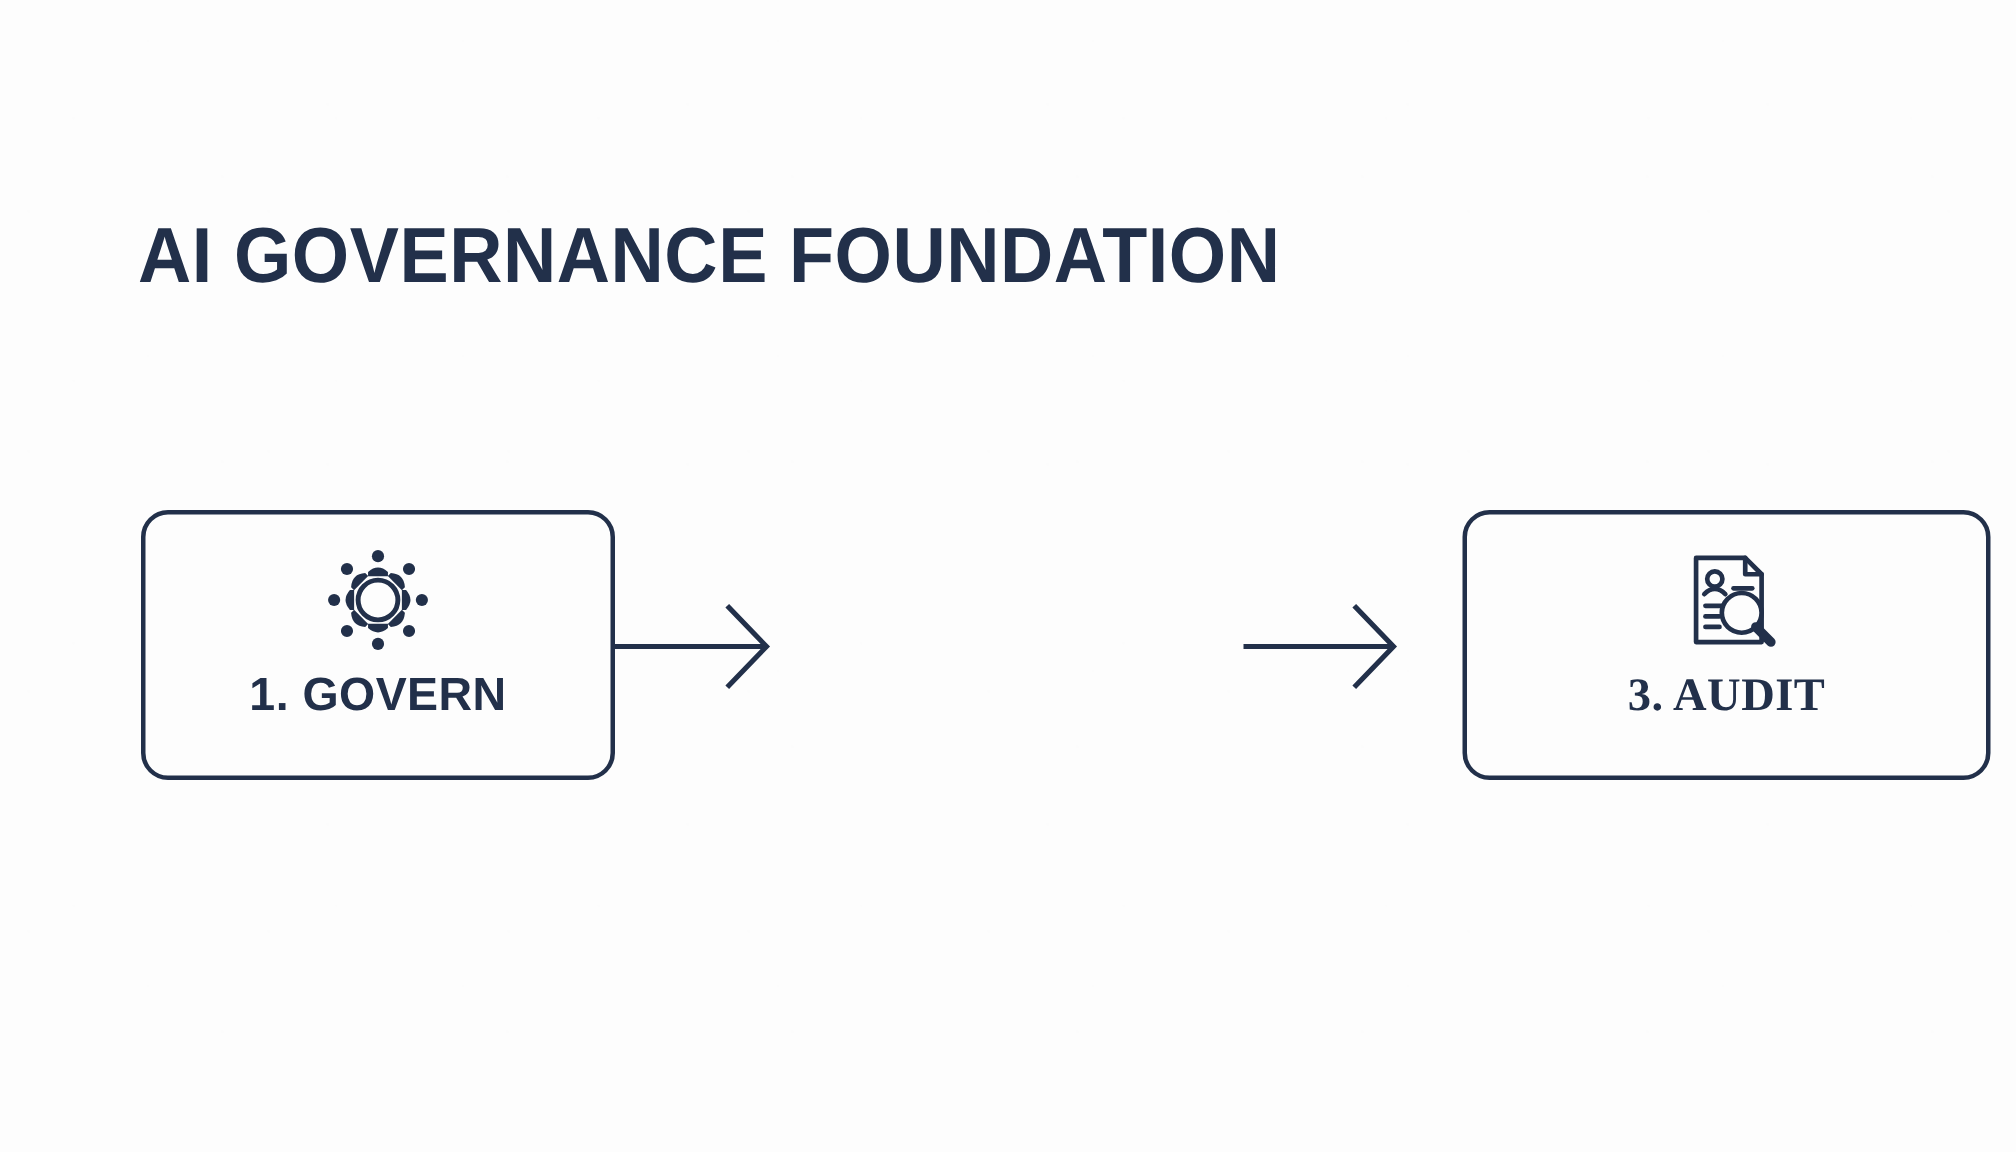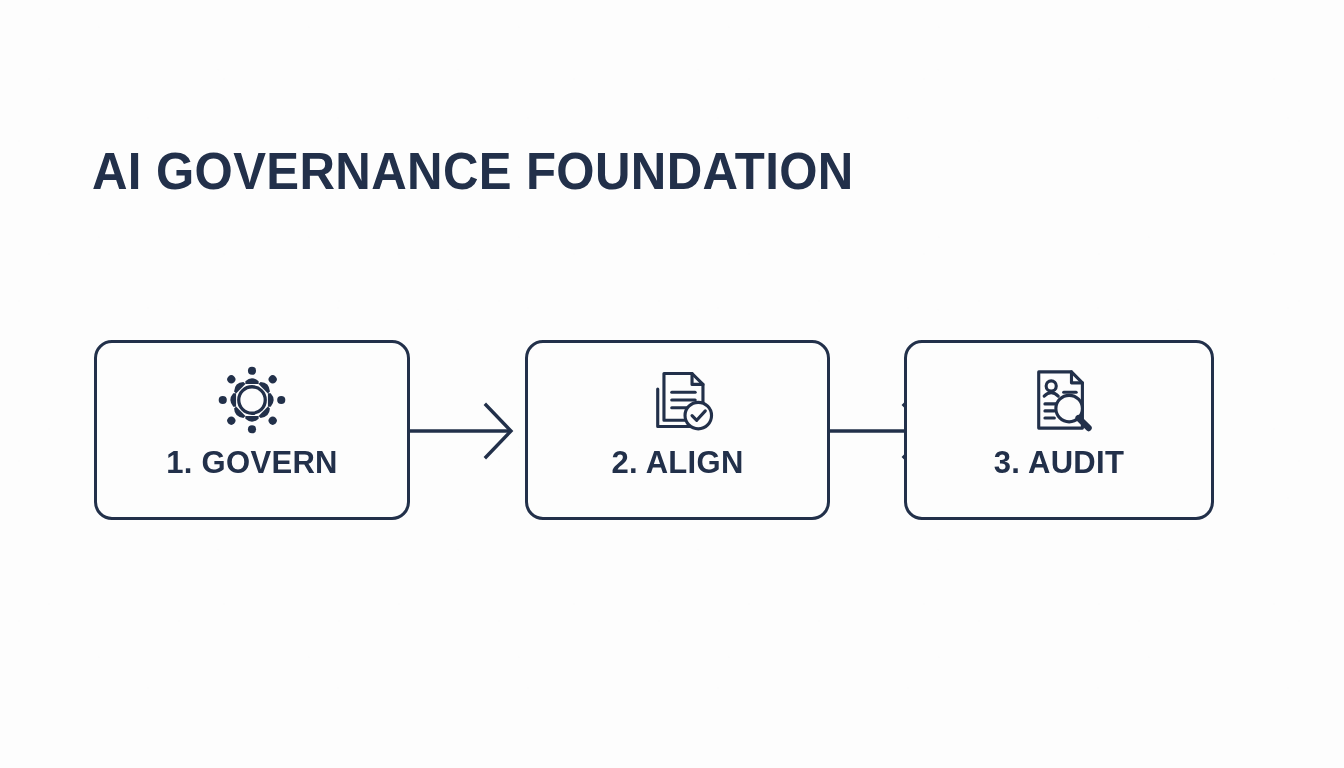--- a/index.html
+++ b/index.html
@@ -69,21 +69,21 @@
     border-radius: 18px;
     background: #fdfdfd;
     display: flex;
     flex-direction: column;
     align-items: center;
     justify-content: flex-start;
     text-align: right;
   }
   .card-1 { left: 94px;  width: 316px; }
   .card-2 { left: 525px; width: 305px; }
-  .card-3 { left: 904px; width: 310px; }
+  .card-3 { left: 975px; width: 352px; font-family: Liberation Serif, serif; }
 
   .card-icon {
     margin-top: 18px;
     height: 78px;
     display: flex;
     align-items: center;
     justify-content: center;
   }
   .card-icon svg { display: block; }
 
@@ -166,41 +166,20 @@
 
     <div class="arrow arrow-1">
       <svg width="116" height="62" viewBox="0 0 116 62" aria-hidden="true">
         <g fill="none" stroke="#22304a" stroke-width="3.4" stroke-linecap="square" stroke-linejoin="miter">
           <line x1="0" y1="31" x2="99" y2="31"></line>
           <polyline points="76,5 101,31 76,57"></polyline>
         </g>
       </svg>
     </div>
 
-    <div class="card card-2">
-      <div class="card-icon">
-        <svg width="78" height="78" viewBox="0 0 100 100" aria-hidden="true">
-          <g fill="none" stroke="#22304a" stroke-width="4" stroke-linecap="round" stroke-linejoin="round">
-
-            <path d="M24 36 L24 84 L70 84"></path>
-
-            <path d="M32 16 L68 16 L82 30 L82 76 L32 76 Z"></path>
-            <path d="M68 16 L68 30 L82 30"></path>
-
-            <line x1="42" y1="40" x2="72" y2="40"></line>
-            <line x1="42" y1="50" x2="72" y2="50"></line>
-            <line x1="42" y1="60" x2="66" y2="60"></line>
-
-            <circle cx="76" cy="70" r="17" fill="#fdfdfd"></circle>
-            <polyline points="68,70 74,76 85,64"></polyline>
-          </g>
-        </svg>
-      </div>
-      <div class="card-label">2. ALIGN</div>
-    </div>
 
     <div class="arrow arrow-2">
       <svg width="115" height="62" viewBox="0 0 115 62" aria-hidden="true">
         <g fill="none" stroke="#22304a" stroke-width="3.4" stroke-linecap="square" stroke-linejoin="miter">
           <line x1="0" y1="31" x2="98" y2="31"></line>
           <polyline points="75,5 100,31 75,57"></polyline>
         </g>
       </svg>
     </div>
 

